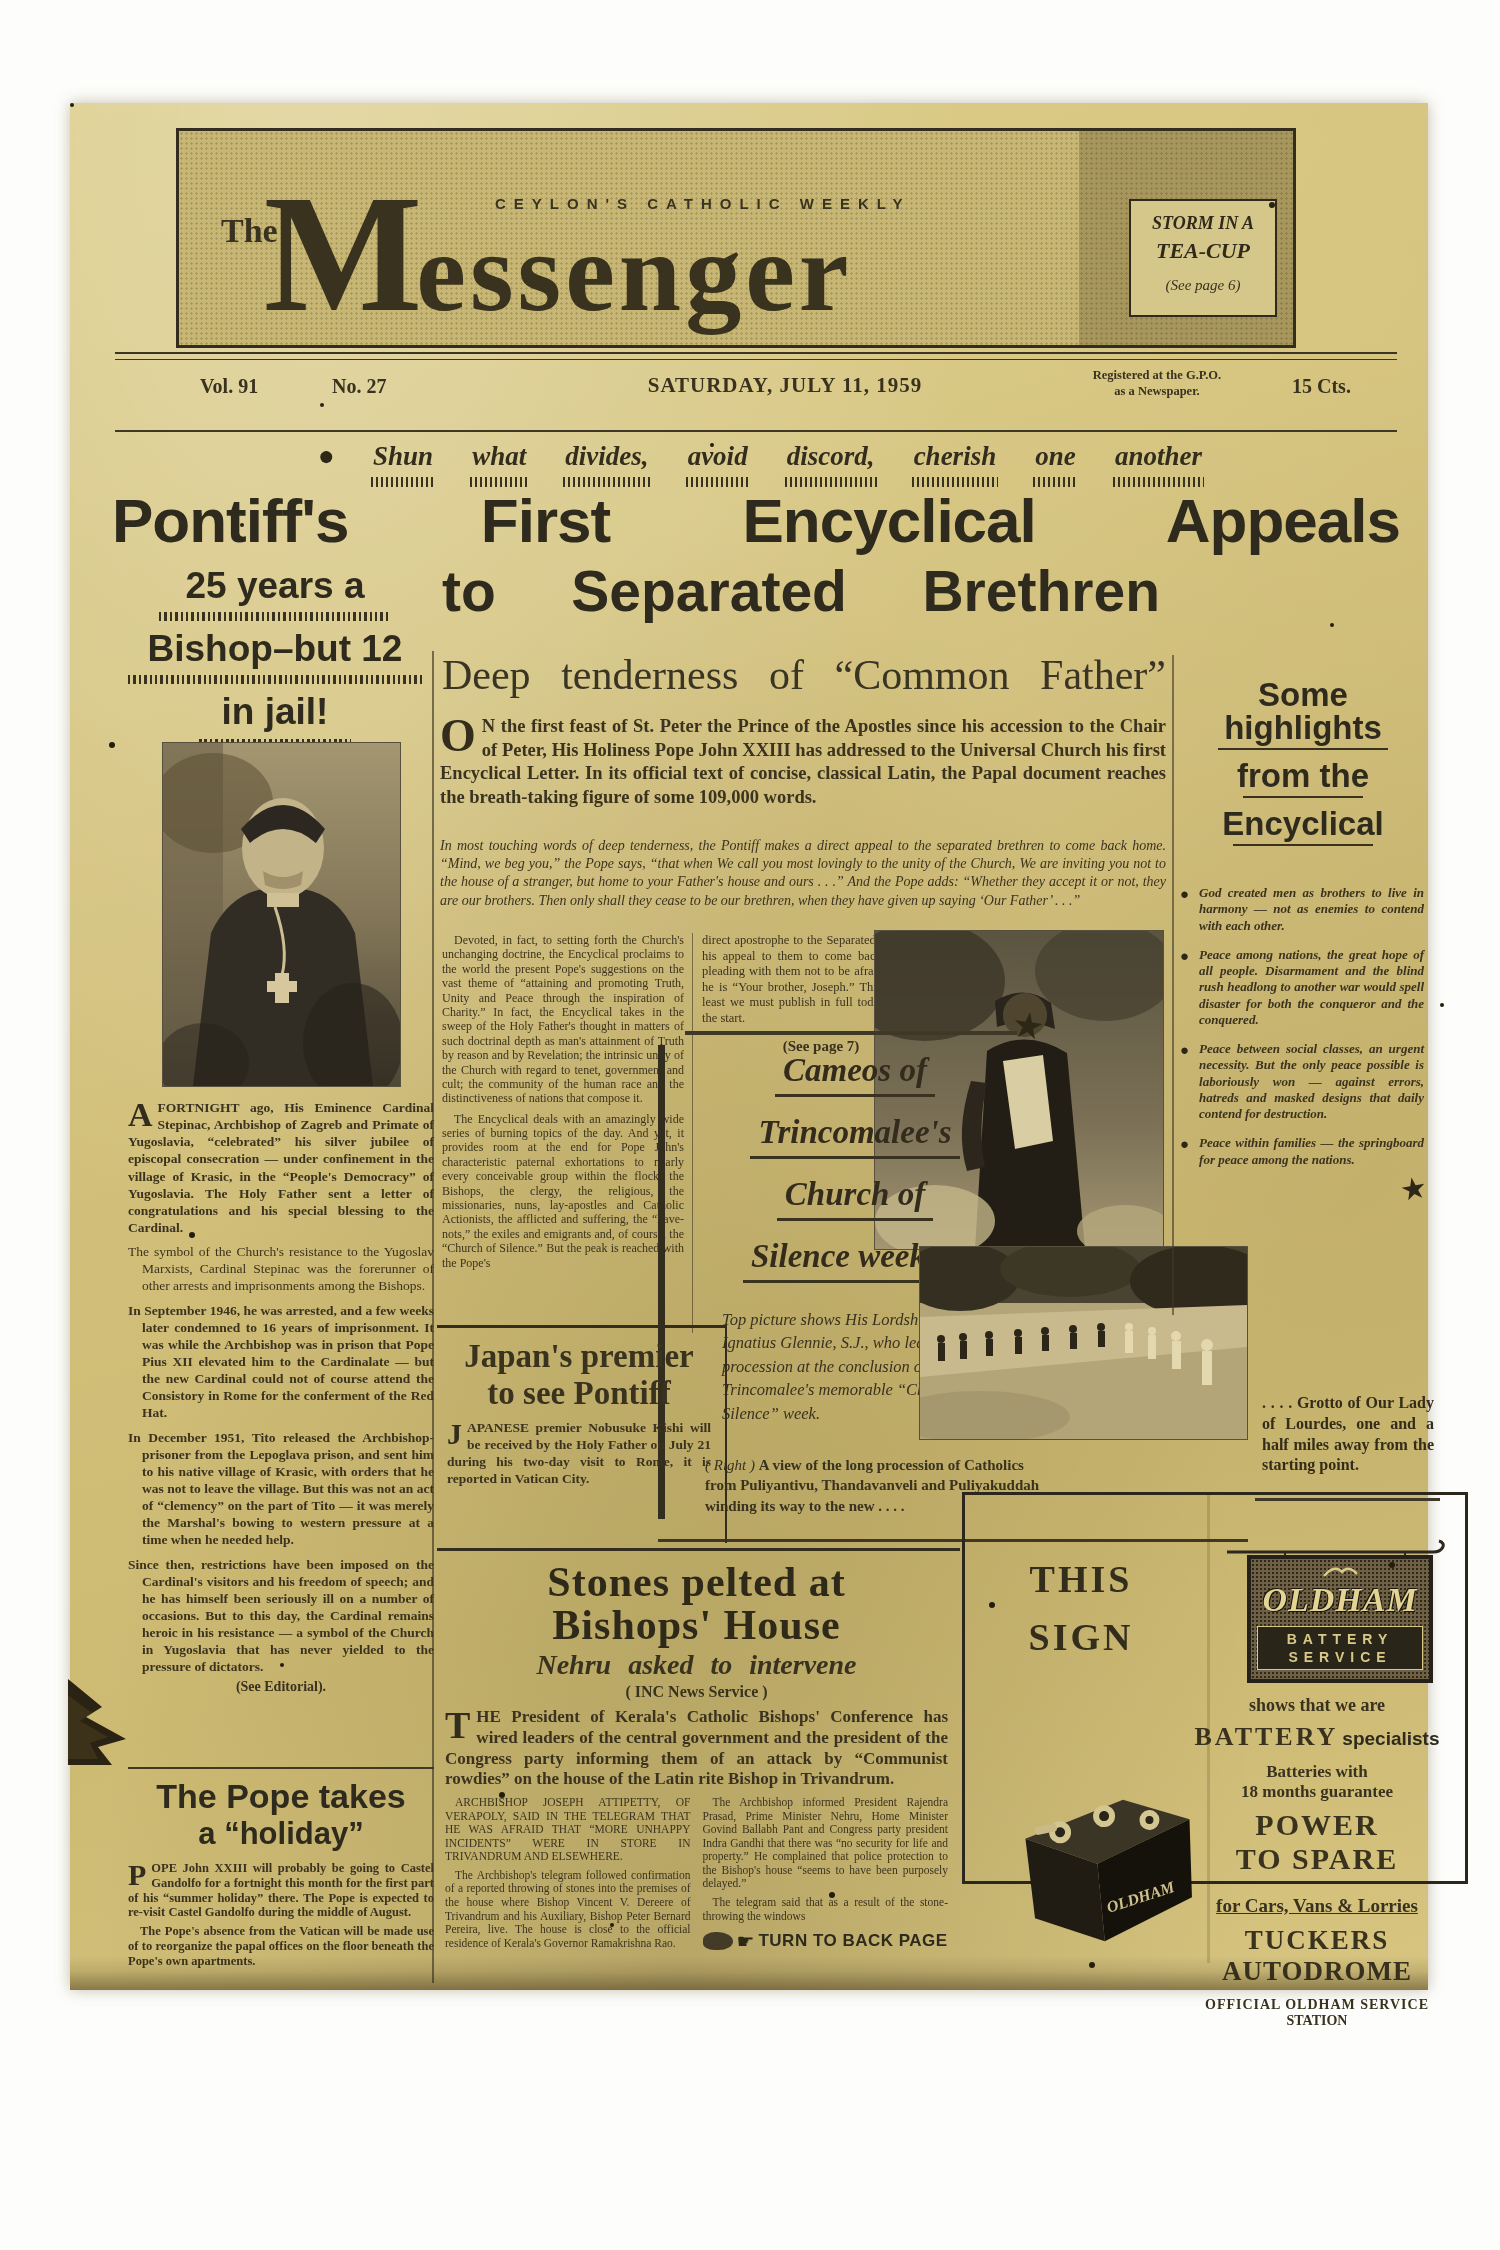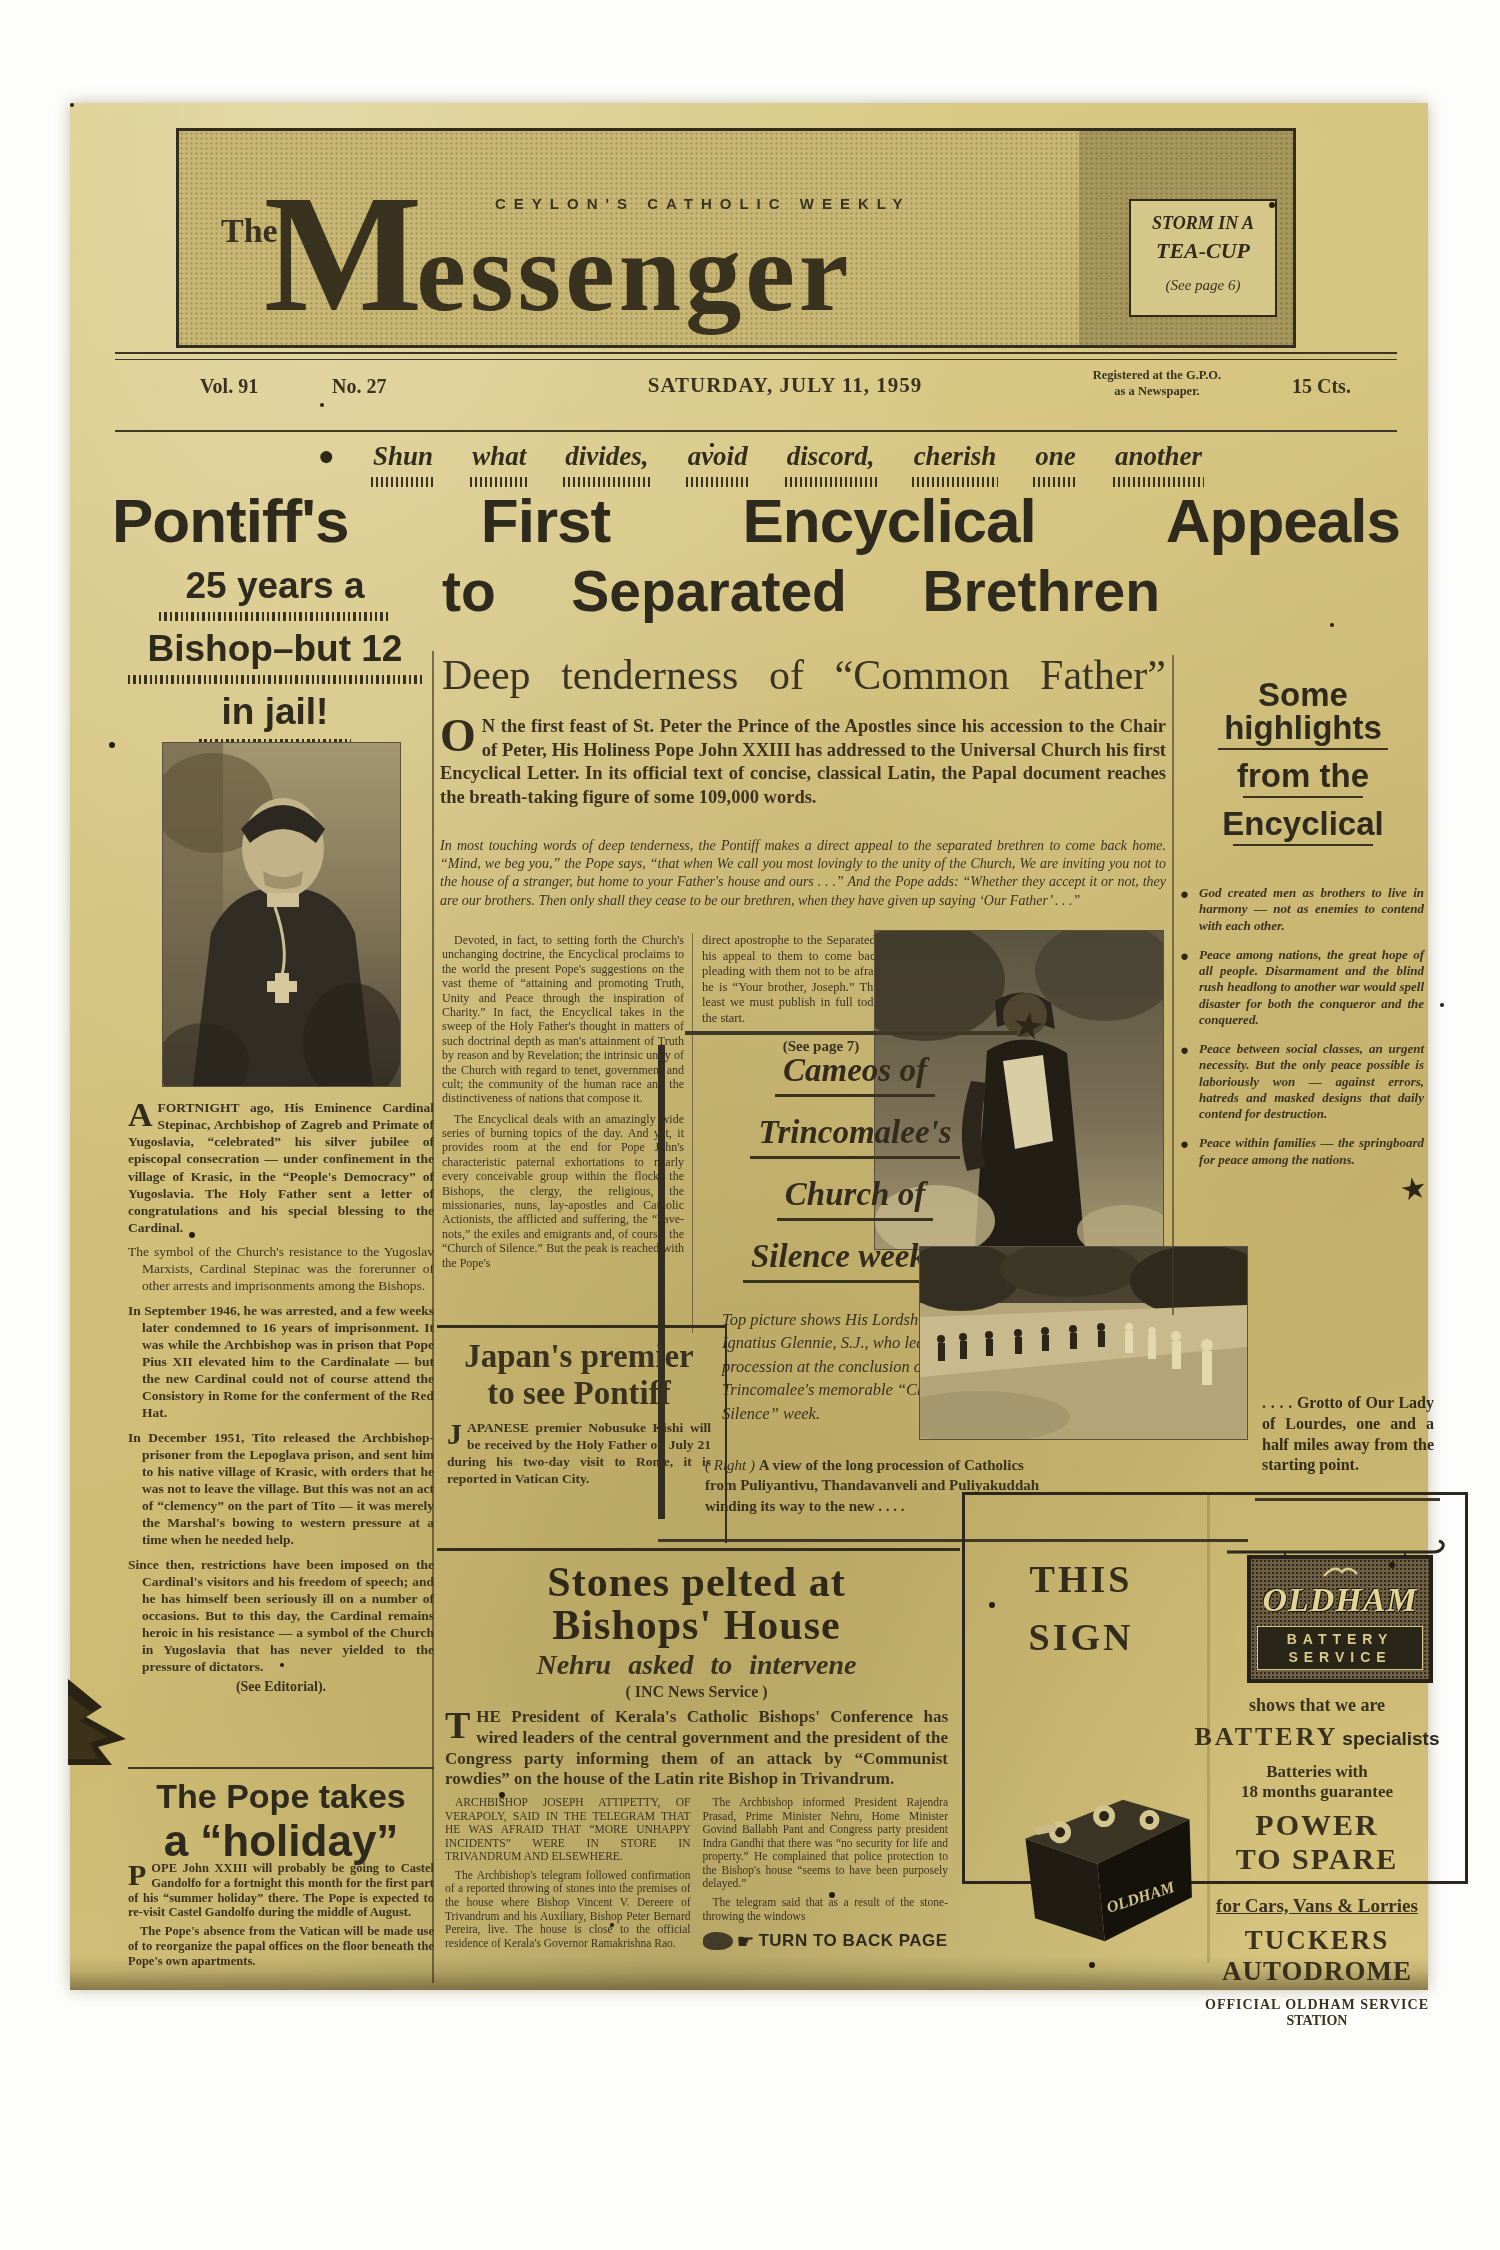--- a/index.html
+++ b/index.html
@@ -131,21 +131,21 @@
     <p class="body" style="font-size:13.5px;line-height:1.27;margin:0 0 7px;padding-left:14px;text-indent:-14px;font-weight:normal;">The symbol of the Church's resistance to the Yugoslav Marxists, Cardinal Stepinac was the forerunner of other arrests and imprisonments among the Bishops.</p>
     <p class="body" style="font-size:13.5px;line-height:1.27;margin:0 0 7px;padding-left:14px;text-indent:-14px;font-weight:bold;">In September 1946, he was arrested, and a few weeks later condemned to 16 years of imprisonment. It was while the Archbishop was in prison that Pope Pius XII elevated him to the Cardinalate — but the new Cardinal could not of course attend the Consistory in Rome for the conferment of the Red Hat.</p>
     <p class="body" style="font-size:13.5px;line-height:1.27;margin:0 0 7px;padding-left:14px;text-indent:-14px;font-weight:bold;">In December 1951, Tito released the Archbishop-prisoner from the Lepoglava prison, and sent him to his native village of Krasic, with orders that he was not to leave the village. But this was not an act of “clemency” on the part of Tito — it was merely the Marshal's bowing to western pressure at a time when he needed help.</p>
     <p class="body" style="font-size:13.5px;line-height:1.27;margin:0 0 3px;padding-left:14px;text-indent:-14px;font-weight:bold;">Since then, restrictions have been imposed on the Cardinal's visitors and his freedom of speech; and he has himself been seriously ill on a number of occasions. But to this day, the Cardinal remains heroic in his resistance — a symbol of the Church in Yugoslavia that has never yielded to the pressure of dictators.</p>
     <div class="serif b ctr" style="font-size:14px;">(See  Editorial).</div>
   </div>
 
   <div class="abs rule" style="left:58px;top:1664px;width:306px;height:2px;"></div>
   <div class="abs ctr" style="left:58px;top:1674px;width:306px;">
     <div class="sansH" style="font-size:34px;">The Pope takes</div>
-    <div class="sansH" style="font-size:44px;text-align:center;">a “holiday”</div>
+    <div class="sansH" style="font-size:31px;text-align:center;">a “holiday”</div>
   </div>
   <div class="abs" style="left:58px;top:1758px;width:306px;">
     <p class="body" style="font-size:12.5px;line-height:1.18;margin:0 0 4px;font-weight:bold;">
       <span class="dc" style="font-size:30px;line-height:24px;">P</span><span>OPE John XXIII will probably be going to Castel Gandolfo for a fortnight this month for the first part of his “summer holiday” there. The Pope is expected to re-visit Castel Gandolfo during the middle of August.</span></p>
     <p class="body" style="font-size:12.5px;line-height:1.18;margin:0;text-indent:12px;font-weight:bold;">The Pope's absence from the Vatican will be made use of to reorganize the papal offices on the floor beneath the Pope's own apartments.</p>
   </div>
 
   <div class="abs rule" style="left:362px;top:548px;width:2px;height:1332px;opacity:.65;"></div>
 
   <div class="abs serif jfull" style="left:372px;top:548px;width:724px;font-size:42px;color:#3a3424;">Deep tenderness of “Common Father”</div>

